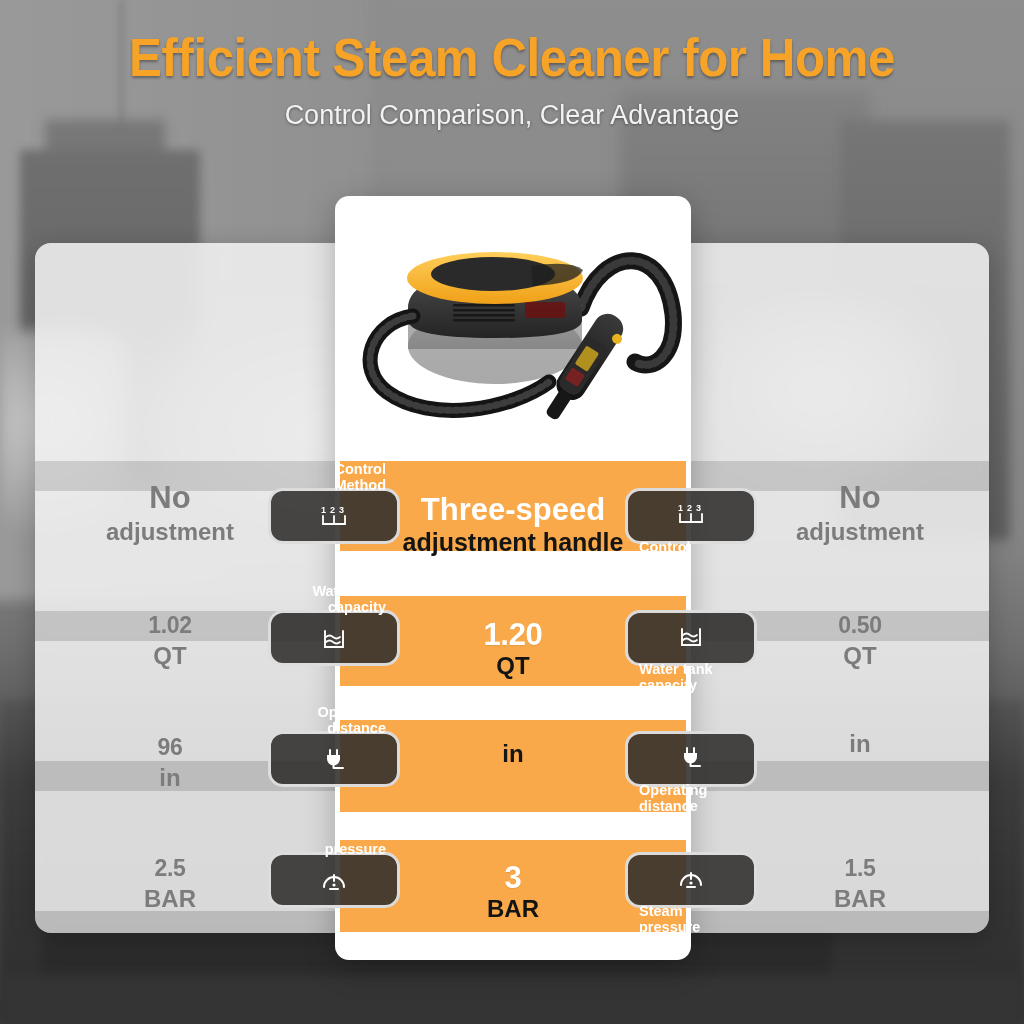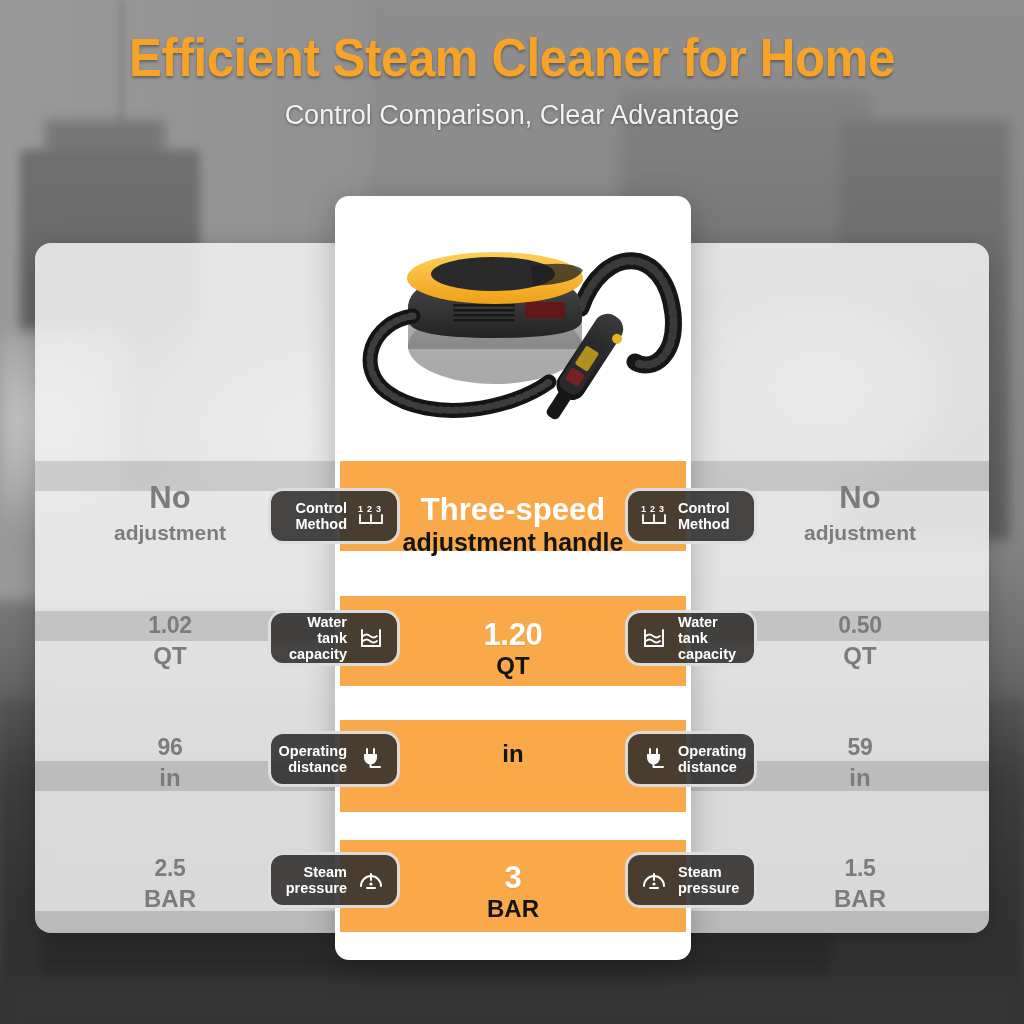--- a/index.html
+++ b/index.html
@@ -74,21 +74,21 @@
   .row{position:absolute;left:0;width:1024px;}
 
   .side{
     position:absolute;width:250px;text-align:center;color:#7c7c7c;
   }
   .side.left{left:45px;}
   .side.right{left:735px;}
   .side .big{font-size:23px;font-weight:bold;line-height:34px;letter-spacing:-.3px;}
   .side .sm{font-size:24px;font-weight:bold;line-height:28px;}
   .side .two-line{font-size:31px;font-weight:bold;line-height:32px;}
-  .side .two-line .l2{font-size:21px;}
+  .side .two-line .l2{font-size:24px;}
 
   
   .card{
     position:absolute;left:335px;top:196px;width:356px;height:764px;
     background:#ffffff;border-radius:14px;
     box-shadow:0 8px 30px rgba(0,0,0,.25);
     z-index:4;overflow:hidden;
   }
   .obar{position:absolute;left:5px;width:346px;background:#f9a94a;}
 
@@ -102,20 +102,21 @@
   
   .badge{
     position:absolute;z-index:9;
     display:flex;align-items:center;gap:9px;
     background:rgba(48,46,44,.88);
     border:3px solid rgba(255,255,255,.82);
     border-radius:15px;
     padding:9px 11px;
     box-sizing:border-box;
     height:56px;
+    flex-direction:column;
   }
   .badge.left{left:268px;width:132px;justify-content:flex-end;}
   .badge.right{left:625px;width:132px;justify-content:flex-start;}
   .badge .txt{color:#fff;font-size:14.5px;font-weight:bold;line-height:16px;}
   .badge.left .txt{text-align:right;}
   .badge.right .txt{text-align:left;}
   .badge .ico{width:30px;height:26px;flex:0 0 30px;display:block;}
 
   
   .prod{position:absolute;left:0;top:0;width:356px;height:268px;}
@@ -300,21 +301,20 @@
       <div class="side left" style="top:730px;">
         <div class="big">96</div>
         <div class="sm">in</div>
       </div>
 
       <div class="cval" style="top:730px;">
         <div class="unit">in</div>
       </div>
 
       <div class="side right" style="top:730px;">
-        <div class="big">59</div>
         <div class="sm">in</div>
       </div>
 
       <div class="badge left" style="top:731px;">
         <span class="txt">Operating distance</span>
         <svg class="ico" viewBox="0 0 30 26">
           <path d="M11 3 L11 8 M18 3 L18 8" stroke="#fff" stroke-width="2" stroke-linecap="round"></path>
           <path d="M8 8 L21 8 L21 12 a6.5 6.5 0 0 1 -13 0 Z" fill="#fff"></path>
           <path d="M14.5 18.5 L14.5 21 L24 21" fill="none" stroke="#fff" stroke-width="2" stroke-linecap="round" stroke-linejoin="round"></path>
         </svg>

